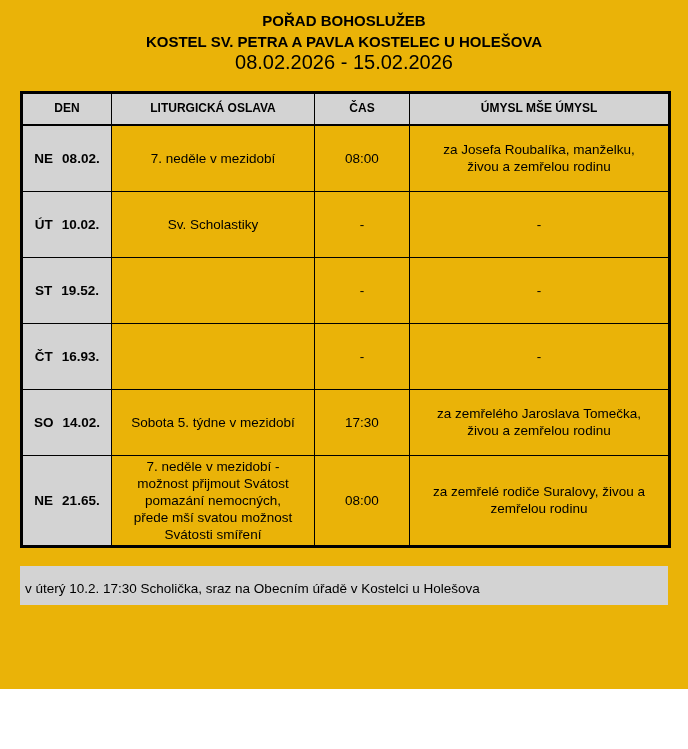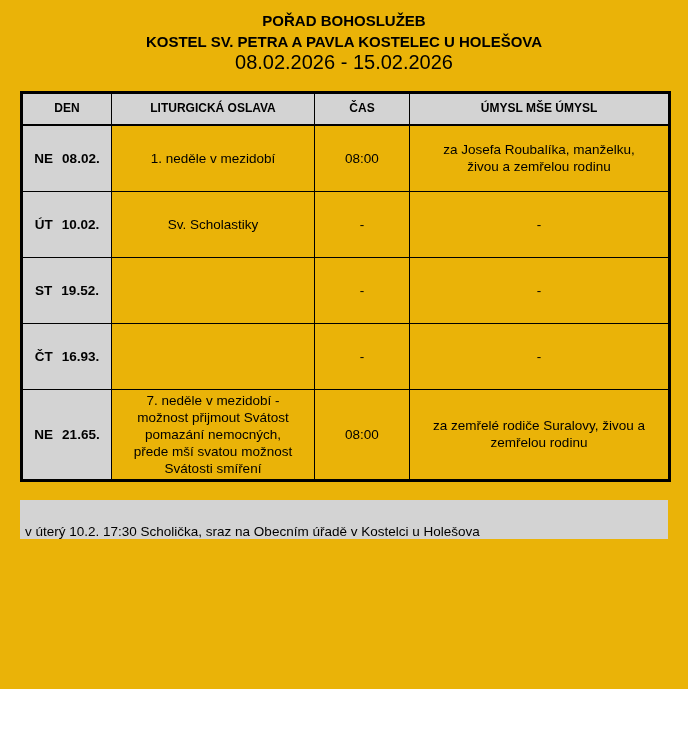--- a/index.html
+++ b/index.html
@@ -67,21 +67,21 @@
   td.day-cell .day-abbr { margin-right: 9px; }
   .multiline { white-space: pre-line; }
   .footer-note {
     box-sizing: border-box;
     width: 648px;
     height: 39px;
     margin: 18px 0 0 20px;
     background: #d3d3d3;
     font-size: 13.5px;
     line-height: 17px;
-    padding: 23px 4px 11px 5px;
+    padding: 14px 4px 11px 5px;
     text-align: left;
   }
 </style>
 </head>
 <body>
 
 <div class="page">
 
   <div class="doc-header">
     <div class="doc-title">POŘAD BOHOSLUŽEB</div>
@@ -100,21 +100,21 @@
       <tr>
         <th>DEN</th>
         <th>LITURGICKÁ OSLAVA</th>
         <th>ČAS</th>
         <th>ÚMYSL MŠE ÚMYSL</th>
       </tr>
     </thead>
     <tbody>
       <tr class="data-row">
         <td class="day-cell"><span class="day-abbr">NE</span><span class="day-date">08.02.</span></td>
-        <td class="multiline">1. neděle v mezidobí</td>
+        <td class="multiline">7. neděle v mezidobí</td>
         <td>08:00</td>
         <td class="multiline">za Josefa Roubalíka, manželku,
 živou a zemřelou rodinu</td>
       </tr>
       <tr class="data-row">
         <td class="day-cell"><span class="day-abbr">ÚT</span><span class="day-date">10.02.</span></td>
         <td class="multiline">Sv. Scholastiky</td>
         <td>-</td>
         <td class="multiline">-</td>
       </tr>
@@ -123,20 +123,27 @@
         <td class="multiline"></td>
         <td>-</td>
         <td class="multiline">-</td>
       </tr>
       <tr class="data-row">
         <td class="day-cell"><span class="day-abbr">ČT</span><span class="day-date">16.93.</span></td>
         <td class="multiline"></td>
         <td>-</td>
         <td class="multiline">-</td>
       </tr>
+      <tr class="data-row">
+        <td class="day-cell"><span class="day-abbr">SO</span><span class="day-date">14.02.</span></td>
+        <td class="multiline">Sobota 5. týdne v mezidobí</td>
+        <td>17:30</td>
+        <td class="multiline">za zemřelého Jaroslava Tomečka,
+živou a zemřelou rodinu</td>
+      </tr>
       <tr class="data-row-tall">
         <td class="day-cell"><span class="day-abbr">NE</span><span class="day-date">21.65.</span></td>
         <td class="multiline">7. neděle v mezidobí -
 možnost přijmout Svátost
 pomazání nemocných,
 přede mší svatou možnost
 Svátosti smíření</td>
         <td>08:00</td>
         <td class="multiline">za zemřelé rodiče Suralovy, živou a
 zemřelou rodinu</td>

